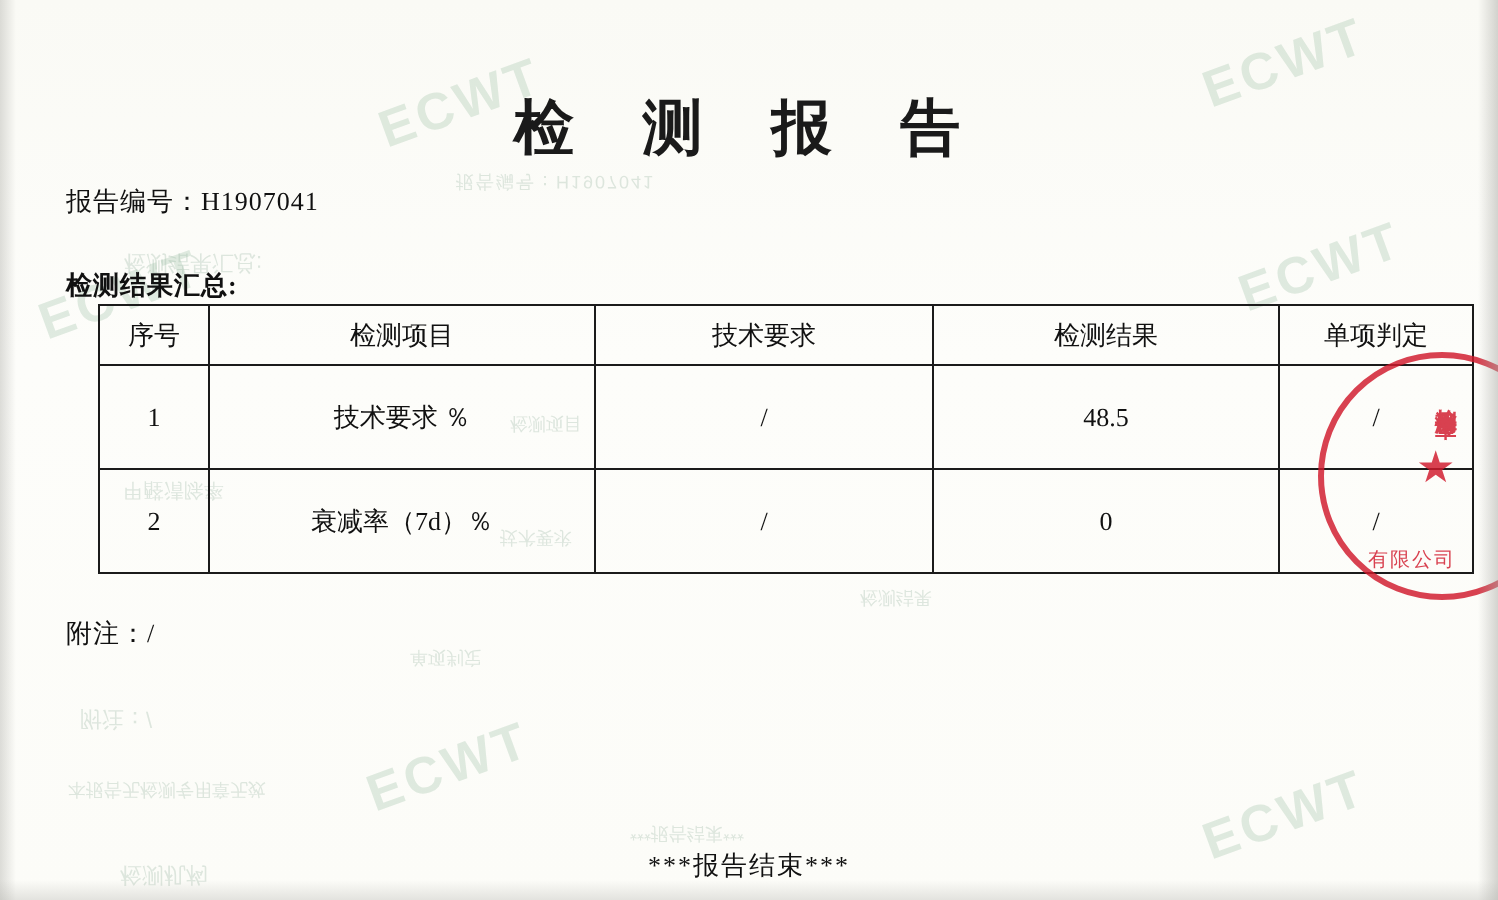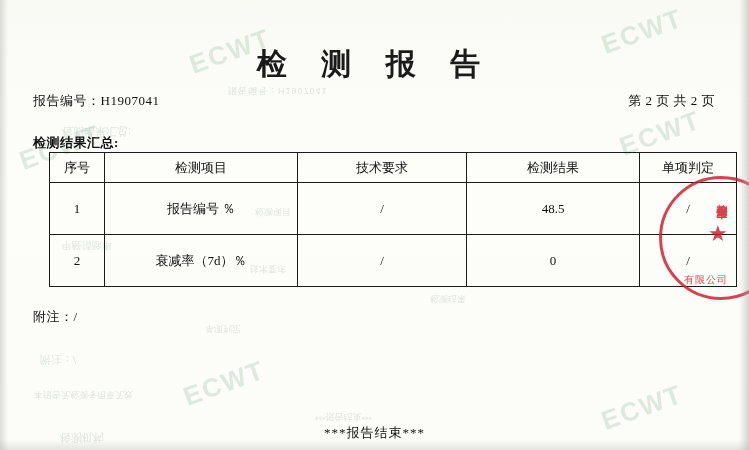--- a/index.html
+++ b/index.html
@@ -242,38 +242,37 @@
   <div class="ghost g6">检测结果</div>
   <div class="ghost g7">单项判定</div>
   <div class="ghost g8">附注：/</div>
   <div class="ghost g9">本报告无检测专用章无效</div>
   <div class="ghost g10">***报告结束***</div>
   <div class="ghost g11">检测机构</div>
 
   <div class="doc-title">检 测 报 告</div>
 
   <div class="report-no">报告编号：H1907041</div>
-  <div class="page-no">第 2 页 共 2 页</div>
 
   <div class="section-label">检测结果汇总:</div>
 
   <table class="results">
     <thead>
       <tr>
         <th class="col-idx">序号</th>
         <th class="col-item">检测项目</th>
         <th class="col-req">技术要求</th>
         <th class="col-res">检测结果</th>
         <th class="col-judge">单项判定</th>
       </tr>
     </thead>
     <tbody>
       <tr>
         <td>1</td>
-        <td>报告编号 ％</td>
+        <td>技术要求 ％</td>
         <td>/</td>
         <td>48.5</td>
         <td>/</td>
       </tr>
       <tr>
         <td>2</td>
         <td>衰减率（7d）％</td>
         <td>/</td>
         <td>0</td>
         <td>/</td>

